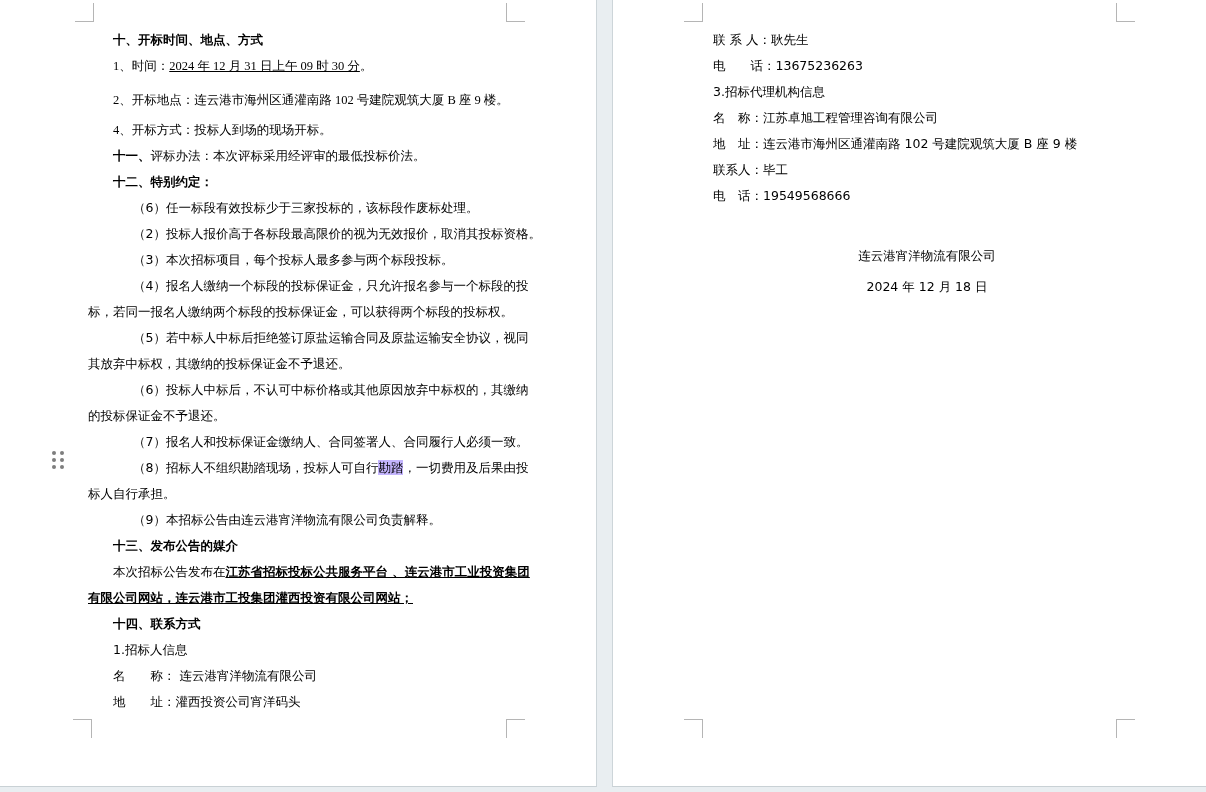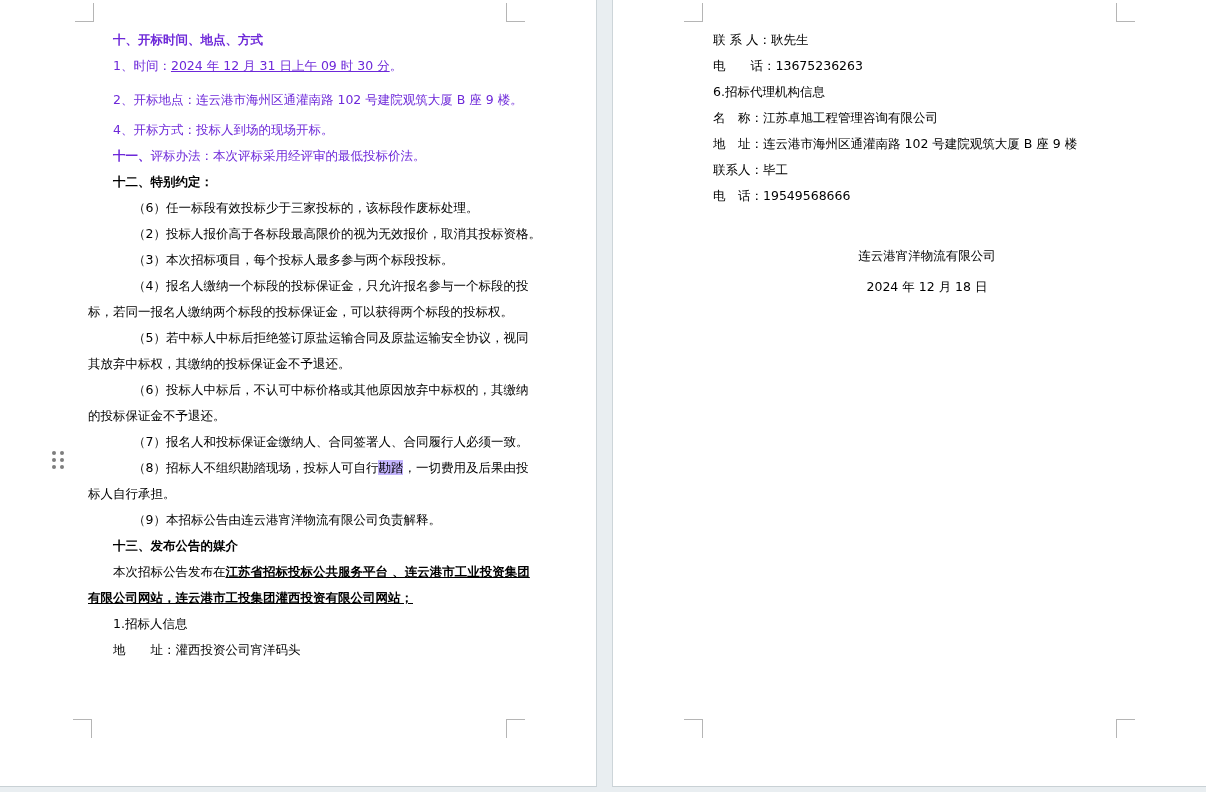--- a/index.html
+++ b/index.html
@@ -17,21 +17,21 @@
   .mark.tr{border-left:1px solid #b5b5b5;border-bottom:1px solid #b5b5b5;}
   .mark.bl{border-right:1px solid #b5b5b5;border-top:1px solid #b5b5b5;}
   .mark.br{border-left:1px solid #b5b5b5;border-top:1px solid #b5b5b5;}
   
   .text{position:absolute;font-size:12.5px;color:#000;}
   .left-text{left:88px;top:21px;width:440px;}
   .right-text{left:100px;top:21px;width:428px;}
   .ln{height:26px;line-height:26px;white-space:nowrap;}
   .ind1{padding-left:25px;}
   .ind2{padding-left:45px;}
-  .red{color:#6d28d9;}
+  .red{color:#000000;font-family:Liberation Serif, serif;}
   .b{font-weight:bold;}
   .u{text-decoration:underline;}
   .hl{background:#c4b5fd;}
   .center{text-align:center;}
   .mt-first{margin-top:6px;}
   .mt-a{margin-top:8px;}
   .mt-b{margin-top:4px;}
   .mt-sig{margin-top:34px;}
   .mt-date{margin-top:5px;}
   
@@ -66,35 +66,37 @@
       <div class="ln">其放弃中标权，其缴纳的投标保证金不予退还。</div>
       <div class="ln ind2">（6）投标人中标后，不认可中标价格或其他原因放弃中标权的，其缴纳</div>
       <div class="ln">的投标保证金不予退还。</div>
       <div class="ln ind2">（7）报名人和投标保证金缴纳人、合同签署人、合同履行人必须一致。</div>
       <div class="ln ind2"><span>（8）招标人不组织勘踏现场，投标人可自行</span><span class="hl">勘踏</span><span>，一切费用及后果由投</span></div>
       <div class="ln">标人自行承担。</div>
       <div class="ln ind2">（9）本招标公告由连云港宵洋物流有限公司负责解释。</div>
       <div class="ln ind1 b">十三、发布公告的媒介</div>
       <div class="ln ind1"><span>本次招标公告发布在</span><span class="b u">江苏省招标投标公共服务平台 、连云港市工业投资集团</span></div>
       <div class="ln b u">有限公司网站，连云港市工投集团灌西投资有限公司网站；</div>
+      <div class="ln ind1 b">十四、联系方式</div>
       <div class="ln ind1">1.招标人信息</div>
+      <div class="ln ind1">名　　称： 连云港宵洋物流有限公司</div>
       <div class="ln ind1">地　　址：灌西投资公司宵洋码头</div>
     </div>
   </div>
 
   <div class="page page-right">
     <div class="mark tl" style="left:71px;top:3px;"></div>
     <div class="mark tr" style="left:503px;top:3px;"></div>
     <div class="mark bl" style="left:71px;top:719px;"></div>
     <div class="mark br" style="left:503px;top:719px;"></div>
 
     <div class="text right-text">
       <div class="ln mt-first">联 系 人：耿先生</div>
       <div class="ln">电　　话：13675236263</div>
-      <div class="ln">6.招标代理机构信息</div>
+      <div class="ln">3.招标代理机构信息</div>
       <div class="ln">名　称：江苏卓旭工程管理咨询有限公司</div>
       <div class="ln">地　址：连云港市海州区通灌南路 102 号建院观筑大厦 B 座 9 楼</div>
       <div class="ln">联系人：毕工</div>
       <div class="ln">电　话：19549568666</div>
       <div class="ln center mt-sig">连云港宵洋物流有限公司</div>
       <div class="ln center mt-date">2024 年 12 月 18 日</div>
     </div>
   </div>
 
   <div class="handle">

